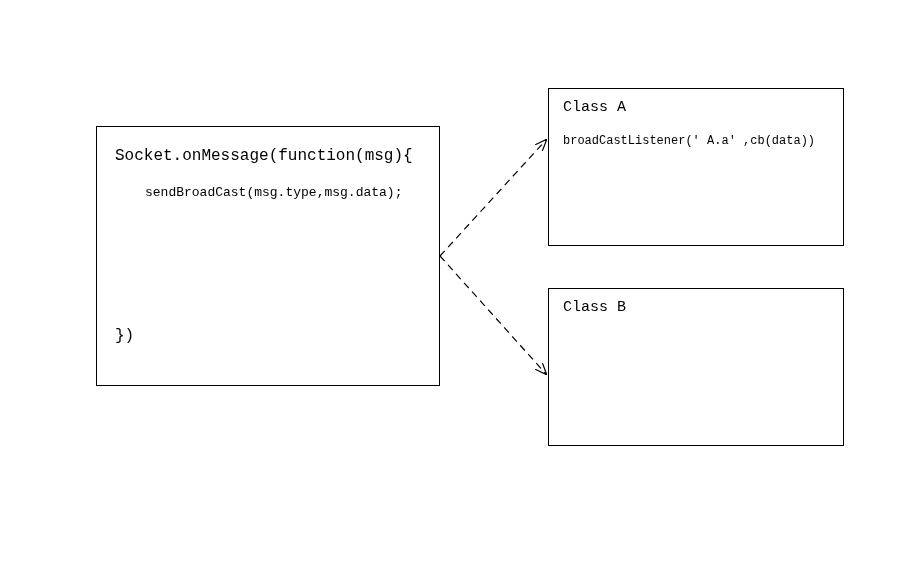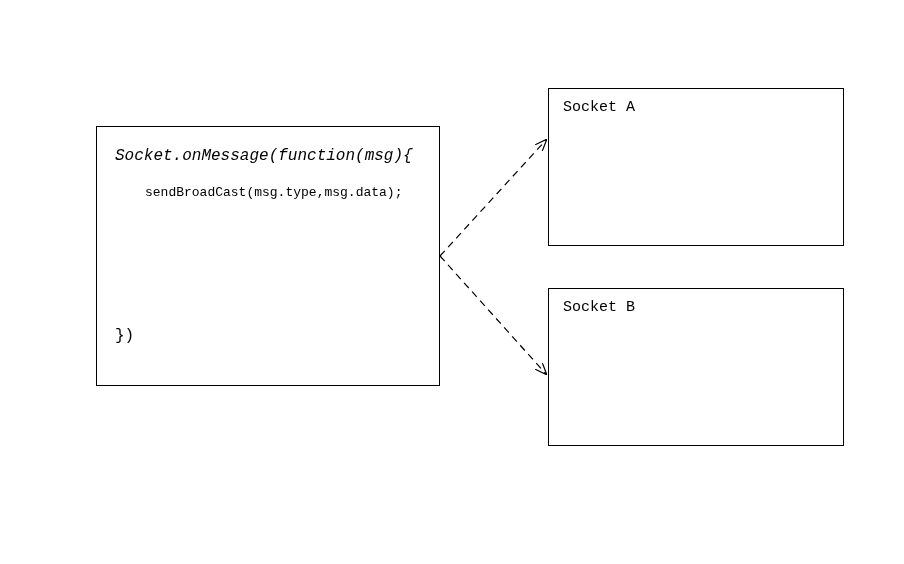--- a/index.html
+++ b/index.html
@@ -23,21 +23,20 @@
       left: 96px;
       top: 126px;
       width: 344px;
       height: 260px;
       padding: 20px 18px;
     }
     .left-title {
       font-size: 16px;
       font-family: "Courier New", monospace;
       color: #000000;
-      font-style: italic;
     }
     .left-body {
       margin-top: 20px;
       margin-left: 30px;
       font-size: 13px;
       font-family: "Courier New", monospace;
       color: #000000;
     }
     .left-close {
       position: absolute;
@@ -85,25 +84,26 @@
 </head>
 <body>
 
 <div class="box left-box">
   <div class="left-title">Socket.onMessage(function(msg){</div>
   <div class="left-body">sendBroadCast(msg.type,msg.data);</div>
   <div class="left-close">})</div>
 </div>
 
 <div class="box right-box-a">
-  <div class="class-title">Socket A</div>
+  <div class="class-title">Class A</div>
+  <div class="class-body">broadCastListener(' A.a' ,cb(data))</div>
 </div>
 
 <div class="box right-box-b">
-  <div class="class-title">Socket B</div>
+  <div class="class-title">Class B</div>
 </div>
 
 <svg class="svg-overlay" viewBox="0 0 904 564">
   <defs>
     <marker id="arrowhead" markerWidth="10" markerHeight="8" refX="9" refY="4" orient="auto">
       <path d="M0,0 L10,4 L0,8" fill="none" stroke="#000000" stroke-width="1"></path>
     </marker>
   </defs>
   <line x1="440" y1="256" x2="546" y2="140" stroke="#000000" stroke-width="1.2" stroke-dasharray="7,5" marker-end="url(#arrowhead)"></line>
   <line x1="440" y1="256" x2="546" y2="374" stroke="#000000" stroke-width="1.2" stroke-dasharray="7,5" marker-end="url(#arrowhead)"></line>

